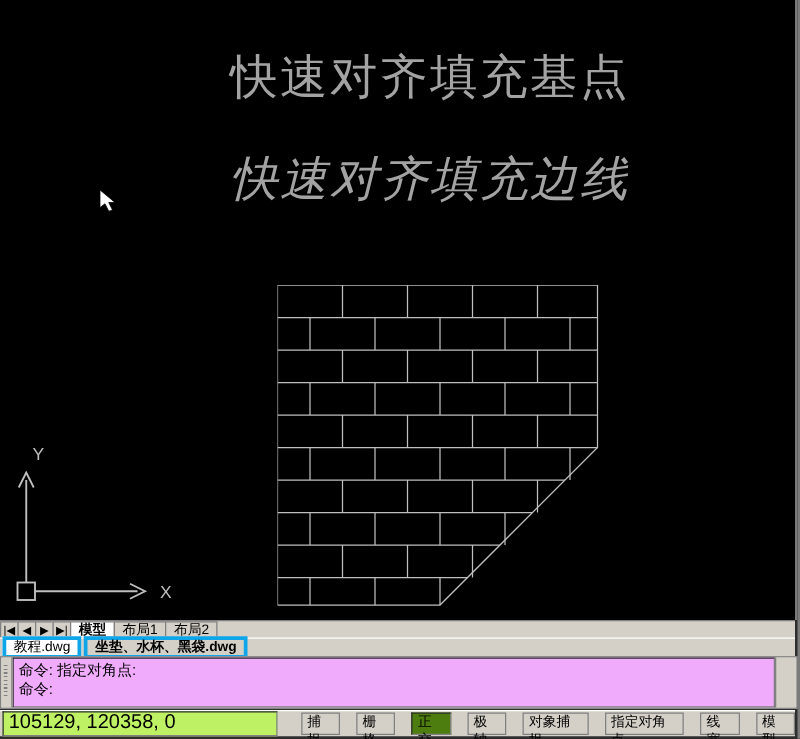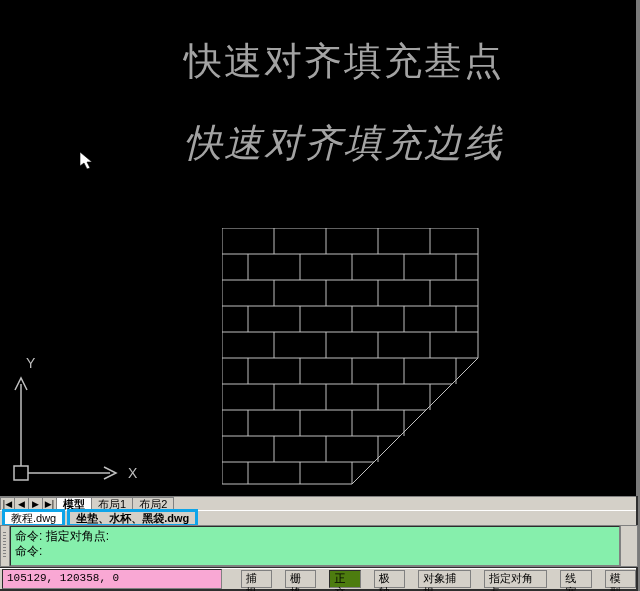--- a/index.html
+++ b/index.html
@@ -16,24 +16,24 @@
   .tabbar{position:absolute;left:0;top:496px;width:636px;height:14px;background:#d4d0c8;display:flex;align-items:center;border-top:1px solid #808080;}
   .nav-btn{width:13px;height:12px;border:1px solid #808080;background:#d4d0c8;display:flex;align-items:center;justify-content:center;font-size:9px;color:#000;margin-right:-1px;}
   .tab{padding:0 6px;height:12px;line-height:12px;border:1px solid #808080;background:#d4d0c8;font-size:11px;margin-right:-1px;}
   .tab.active{background:#fff;font-weight:bold;}
   .filebar{position:absolute;left:0;top:510px;width:636px;height:14px;background:#d4d0c8;border-top:1px solid #fff;display:flex;align-items:center;}
   .filetab{padding:0 6px;height:12px;line-height:12px;border:3px solid #0ea5e9;background:#fff;font-size:11px;margin-left:2px;}
   .filetab.inactive{background:#d4d0c8;font-weight:bold;}
   .cmdarea{position:absolute;left:0;top:525px;width:636px;height:40px;background:#d4d0c8;border:1px solid #808080;display:flex;}
   .cmd-grip{width:8px;background:#d4d0c8;border-right:1px solid #808080;position:relative;}
   .cmd-grip::before{content:"";position:absolute;left:2px;top:6px;width:3px;height:26px;background:repeating-linear-gradient(#808080 0 1px,#d4d0c8 1px 3px);}
-  .cmd-text{flex:1;background:#86efac;padding:2px 4px;font-size:12px;line-height:15px;border:1px inset #808080;}
+  .cmd-text{flex:1;background:#f0abfc;padding:2px 4px;font-size:12px;line-height:15px;border:1px inset #808080;}
   .cmd-scroll{width:16px;background:#d4d0c8;border-left:1px solid #808080;}
   .status{position:absolute;left:0;top:568px;width:636px;height:20px;background:#d4d0c8;border-top:1px solid #fff;display:flex;align-items:center;}
-  .coords{width:216px;height:16px;border:1px inset #808080;background:#f9a8d4;font-size:11px;padding:1px 4px;margin:0 2px;line-height:14px;font-family:Liberation Mono, monospace;}
+  .coords{width:216px;height:16px;border:1px inset #808080;background:#bef264;font-size:16px;padding:1px 4px;margin:0 2px;line-height:14px;}
   .sbtn{height:16px;padding:0 4px;border:1px solid #808080;background:#d4d0c8;font-size:11px;line-height:14px;margin-left:13px;cursor:pointer;}
   .sbtn.pressed{border:1px inset #808080;background:#4d7c0f;}
   .right-strip{position:absolute;right:0;top:0;width:2px;height:591px;background:#7a7a7a;}
 </style>
 </head>
 <body>
 
 <div class="canvas">
   <div class="title1">快速对齐填充基点</div>
   <div class="title2">快速对齐填充边线</div>

